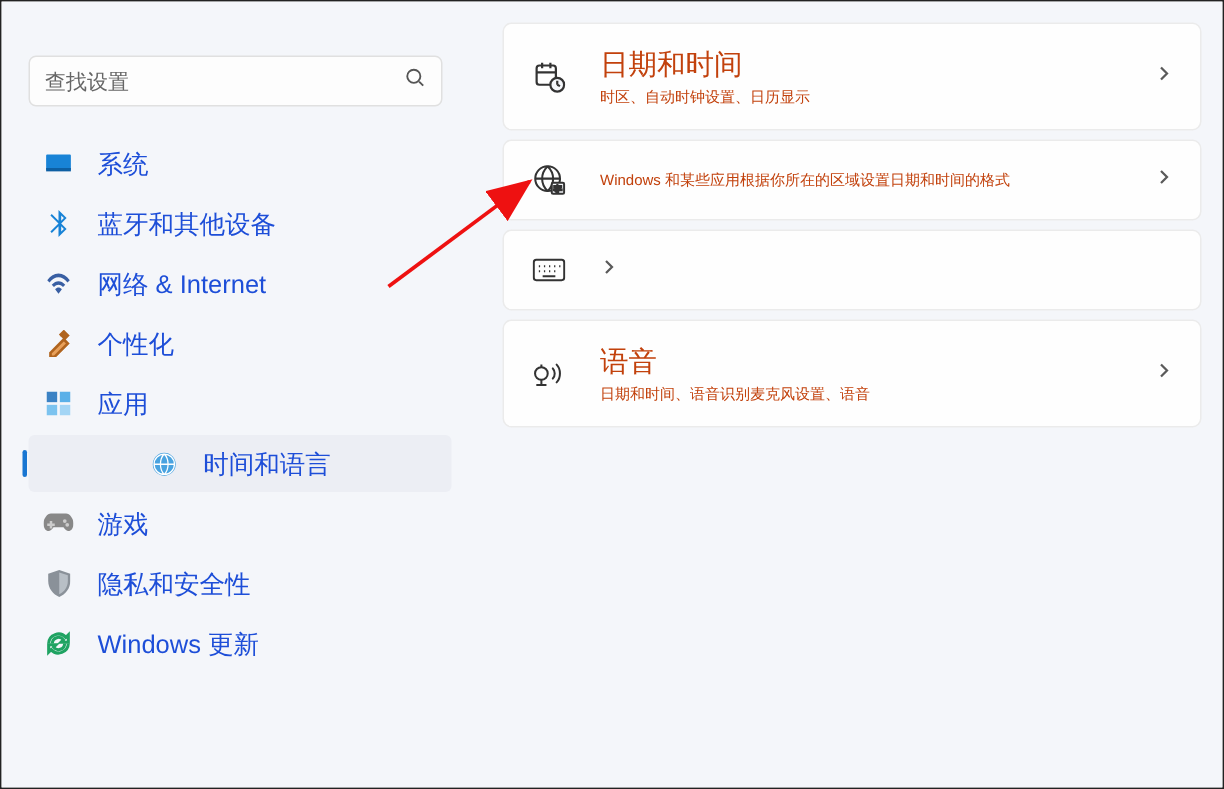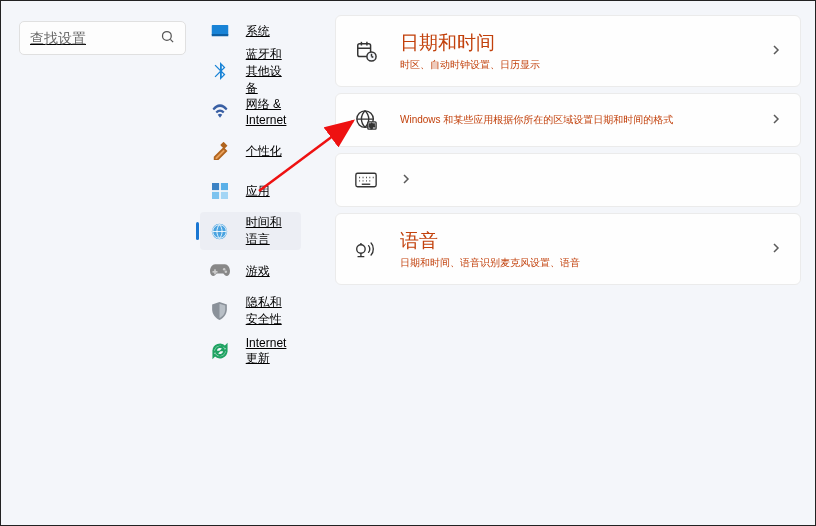--- a/index.html
+++ b/index.html
@@ -12,24 +12,23 @@
       position: relative;
       border: 1px solid #222;
     }
     .container {
       display: flex;
       height: 100%;
       background: #f4f6fa;
     }
     .sidebar {
       width: 310px;
-      padding: 10px 6px 10px 14px;
-      display: flex;
-      flex-direction: row;
-      text-decoration: underline;
+      padding: 26px 6px 10px 14px;
+      display: flex;
+      flex-direction: column;
     }
     .search-box {
       display: flex;
       align-items: center;
       background: #fdfdfd;
       border: 1px solid #e0e0e0;
       border-radius: 5px;
       height: 34px;
       padding: 0 10px;
       margin: 10px 10px 18px 4px;
@@ -72,21 +71,21 @@
     }
     .nav-icon {
       width: 20px;
       height: 20px;
       margin-right: 16px;
       display: flex;
       align-items: center;
       justify-content: center;
       flex-shrink: 0;
     }
-    .nav-label { font-size: 12px; color: #000000; }
+    .nav-label { font-size: 17px; color: #1d4ed8; }
     .main {
       flex: 1;
       padding: 14px 14px 14px 24px;
       display: flex;
       flex-direction: column;
       gap: 6px;
     }
     .card {
       background: #fefefe;
       border: 1px solid #ebebeb;
@@ -217,21 +216,21 @@
         <span class="nav-label">隐私和安全性</span>
       </div>
 
       <div class="nav-item">
         <span class="nav-icon">
           <svg width="18" height="18" viewBox="0 0 22 22" fill="none" stroke="#1fa362" stroke-width="2.5">
               <path d="M3 11a8 8 0 0114-5l2-2v6h-6l2-2a5 5 0 00-9 3"></path>
               <path d="M19 11a8 8 0 01-14 5l-2 2v-6h6l-2 2a5 5 0 009-3"></path>
             </svg>
         </span>
-        <span class="nav-label">Internet 更新</span>
+        <span class="nav-label">Windows 更新</span>
       </div>
     </nav>
   </aside>
 
   <main class="main">
     <div class="card">
       <span class="card-icon">
         <svg width="22" height="22" viewBox="0 0 24 24" fill="none" stroke="#333" stroke-width="1.6">
             <rect x="3" y="4" width="14" height="14" rx="2"></rect>
             <line x1="3" y1="9" x2="17" y2="9"></line>

